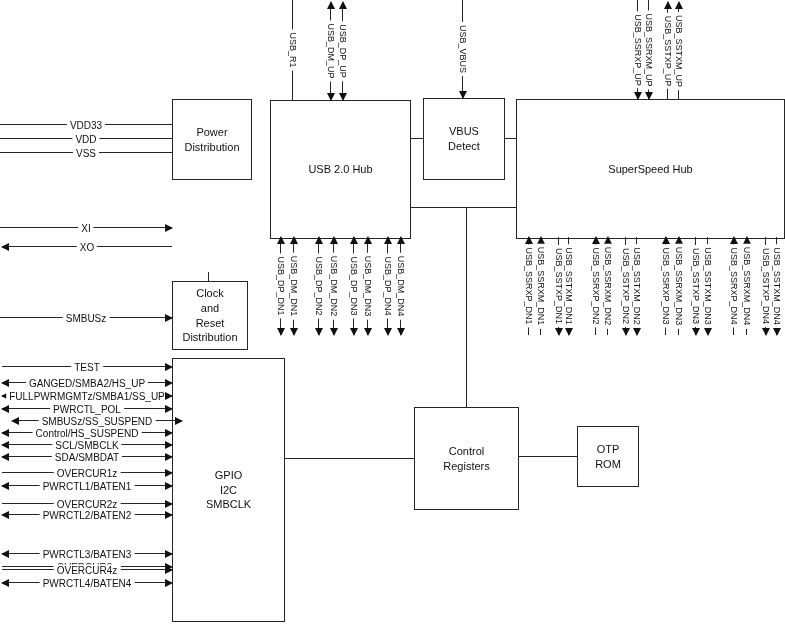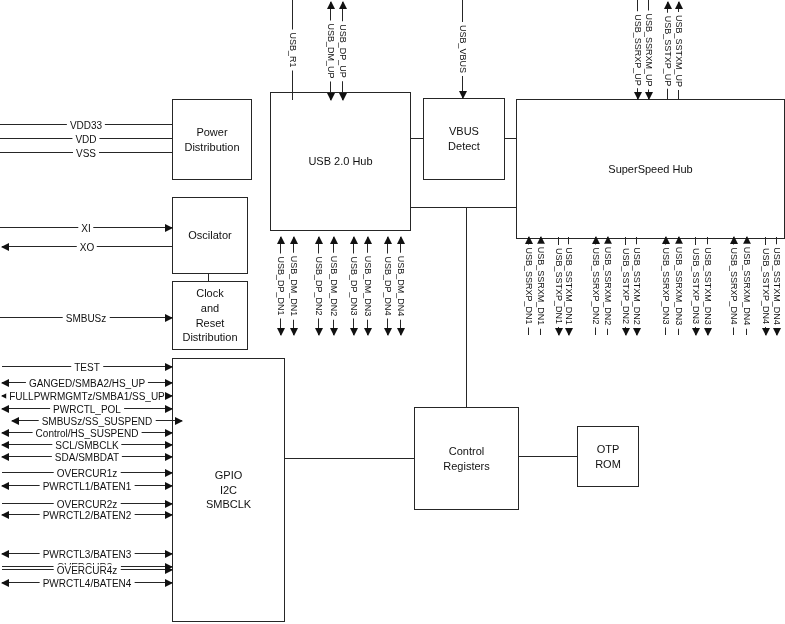--- a/index.html
+++ b/index.html
@@ -34,26 +34,25 @@
   <div class="conn" style="left:409px;top:138px;width:14px;height:1.2px"></div>
   <div class="conn" style="left:503px;top:138px;width:13px;height:1.2px"></div>
   <div class="conn" style="left:409px;top:207px;width:107px;height:1.2px"></div>
   <div class="conn" style="left:466px;top:207px;width:1.2px;height:200px"></div>
   <div class="conn" style="left:283px;top:458px;width:131px;height:1.2px"></div>
   <div class="conn" style="left:517px;top:456px;width:60px;height:1.2px"></div>
   <div class="conn" style="left:208px;top:272px;width:1.2px;height:9px"></div>
 
   <div class="block" style="left:172px;top:99px;width:78px;height:79px"><span>Power
 Distribution</span></div>
-  <div class="block" style="left:172px;top:197px;width:74px;height:75px"><span>Oscilator</span></div>
   <div class="block" style="left:172px;top:281px;width:74px;height:67px"><span>Clock
 and
 Reset
 Distribution</span></div>
-  <div class="block" style="left:270px;top:92px;width:139px;height:137px"><span>USB 2.0 Hub</span></div>
+  <div class="block" style="left:270px;top:100px;width:139px;height:137px"><span>USB 2.0 Hub</span></div>
   <div class="block" style="left:423px;top:98px;width:80px;height:80px"><span>VBUS
 Detect</span></div>
   <div class="block" style="left:516px;top:99px;width:267px;height:138px"><span>SuperSpeed Hub</span></div>
   <div class="block" style="left:172px;top:358px;width:111px;height:262px"><span>GPIO
 I2C
 SMBCLK</span></div>
   <div class="block" style="left:414px;top:407px;width:103px;height:101px"><span>Control
 Registers</span></div>
   <div class="block" style="left:577px;top:426px;width:60px;height:59px"><span>OTP
 ROM</span></div>

